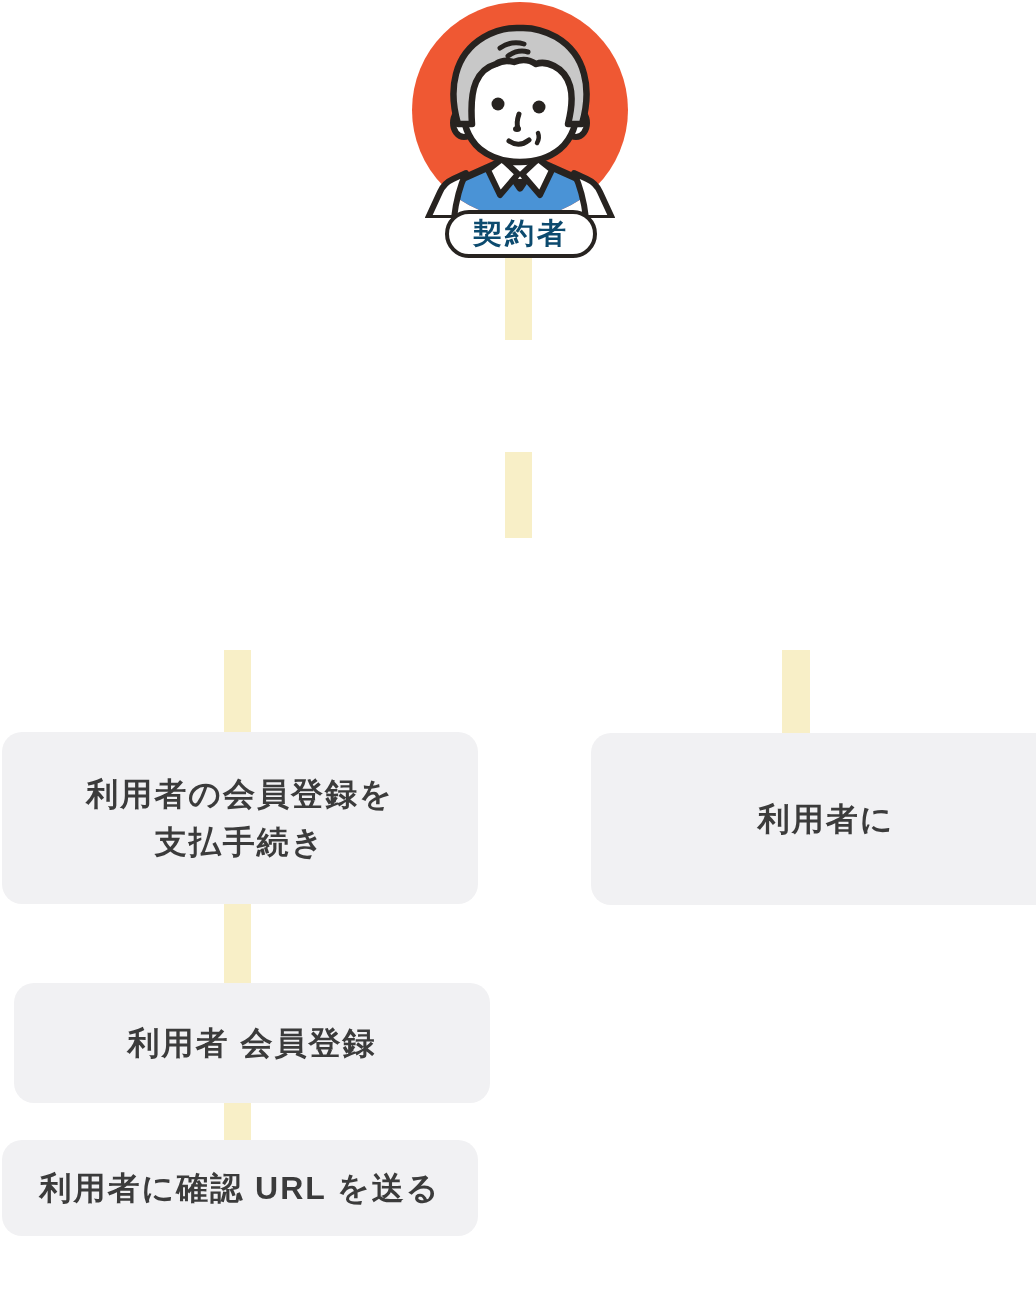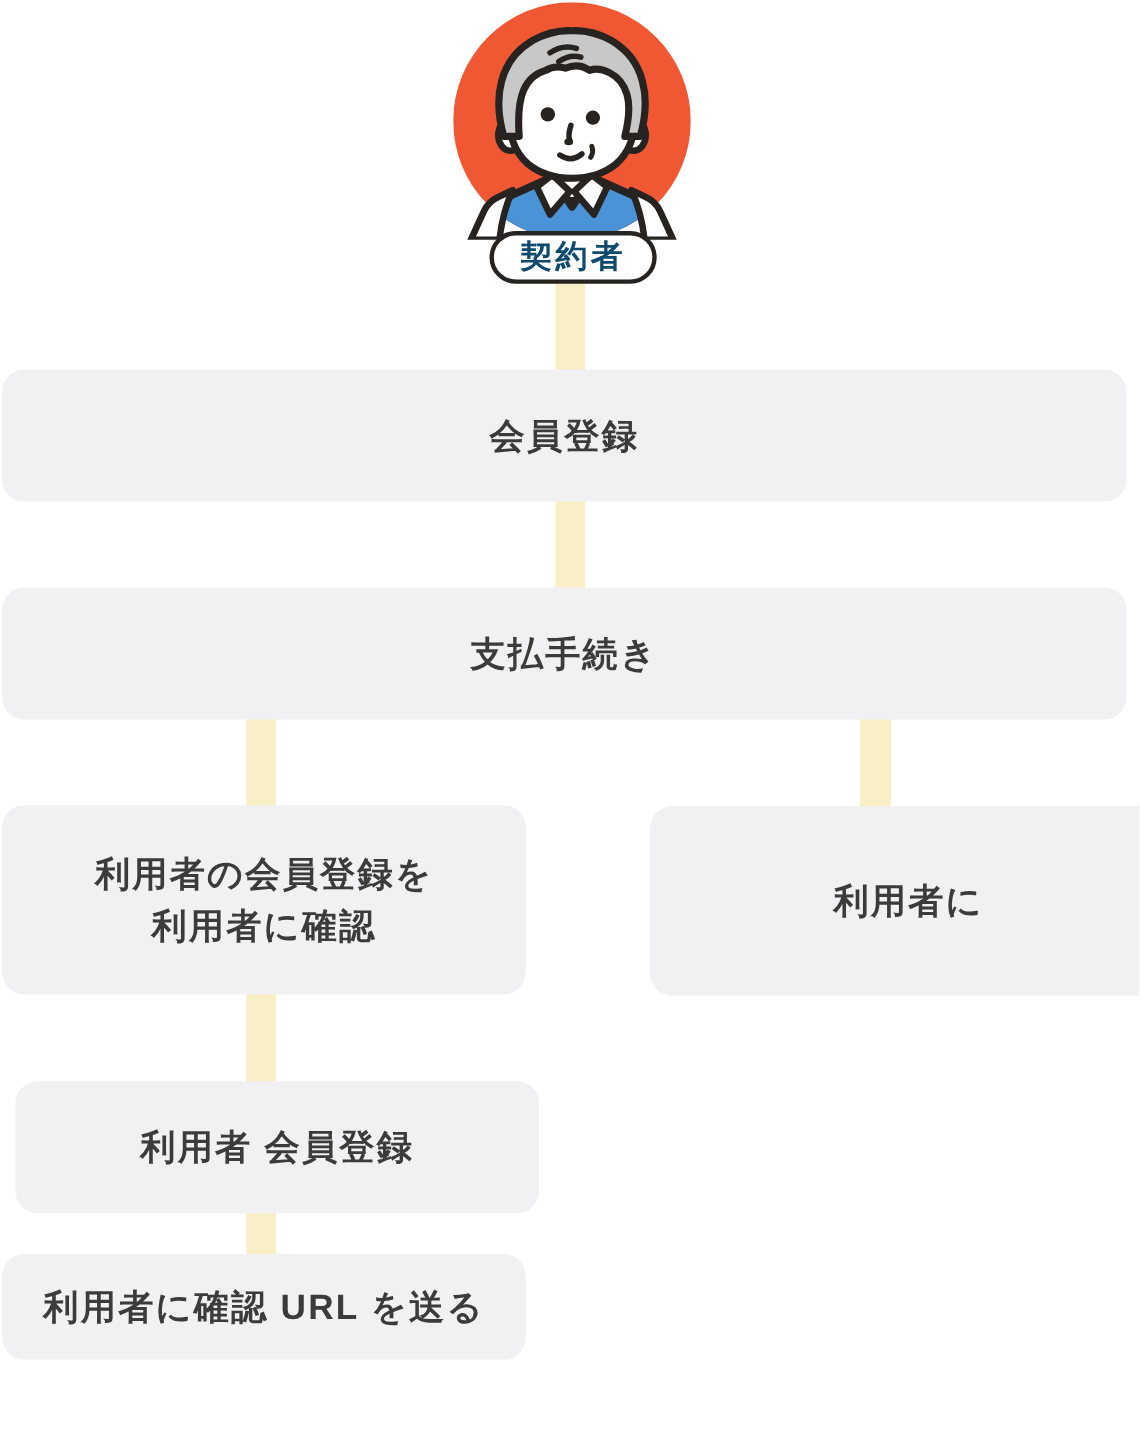--- a/index.html
+++ b/index.html
@@ -146,31 +146,25 @@
 
       <path d="M16 216 L28 190 Q32 181 41 177 L54 171 Q45 190 42 216 Z" fill="#ffffff" stroke="#272320" stroke-width="6" stroke-linejoin="round"></path>
       <path d="M200 216 L188 190 Q184 181 175 177 L162 171 Q171 190 174 216 Z" fill="#ffffff" stroke="#272320" stroke-width="6" stroke-linejoin="round"></path>
     </svg>
   </div>
 
   <div id="pill">
     <span class="label">契約者</span>
   </div>
 
-  <div class="flow-box" id="node-member-registration">
-    <span class="label">会員登録</span>
-  </div>
 
-  <div class="flow-box" id="node-payment-procedure">
-    <span class="label">支払手続き</span>
-  </div>
 
   <div class="flow-box" id="node-proxy-case">
     <span class="label">利用者の会員登録を</span>
-    <span class="label">利用者に確認</span>
+    <span class="label">支払手続き</span>
   </div>
 
   <div class="flow-box" id="node-send-registration-url">
     <span class="label">利用者に</span>
   </div>
 
   <div class="flow-box" id="node-user-member-registration">
     <span class="label">利用者 会員登録</span>
   </div>
 

